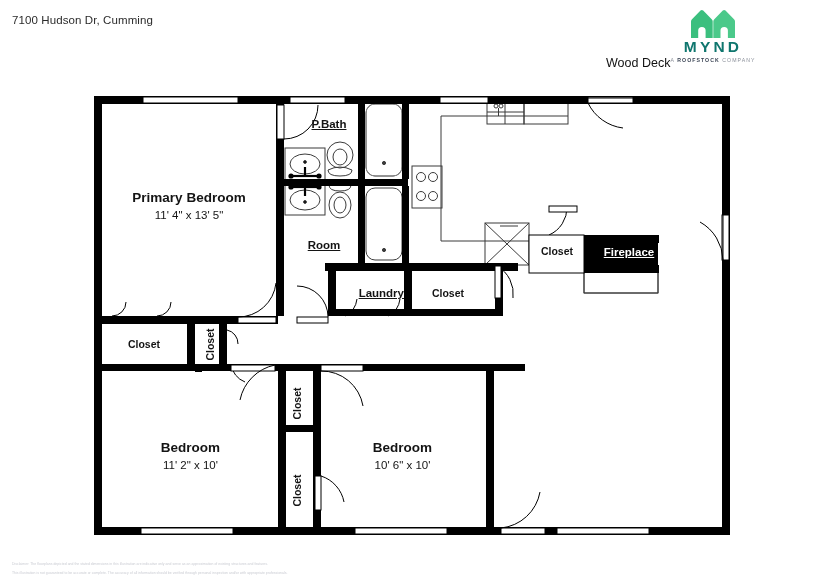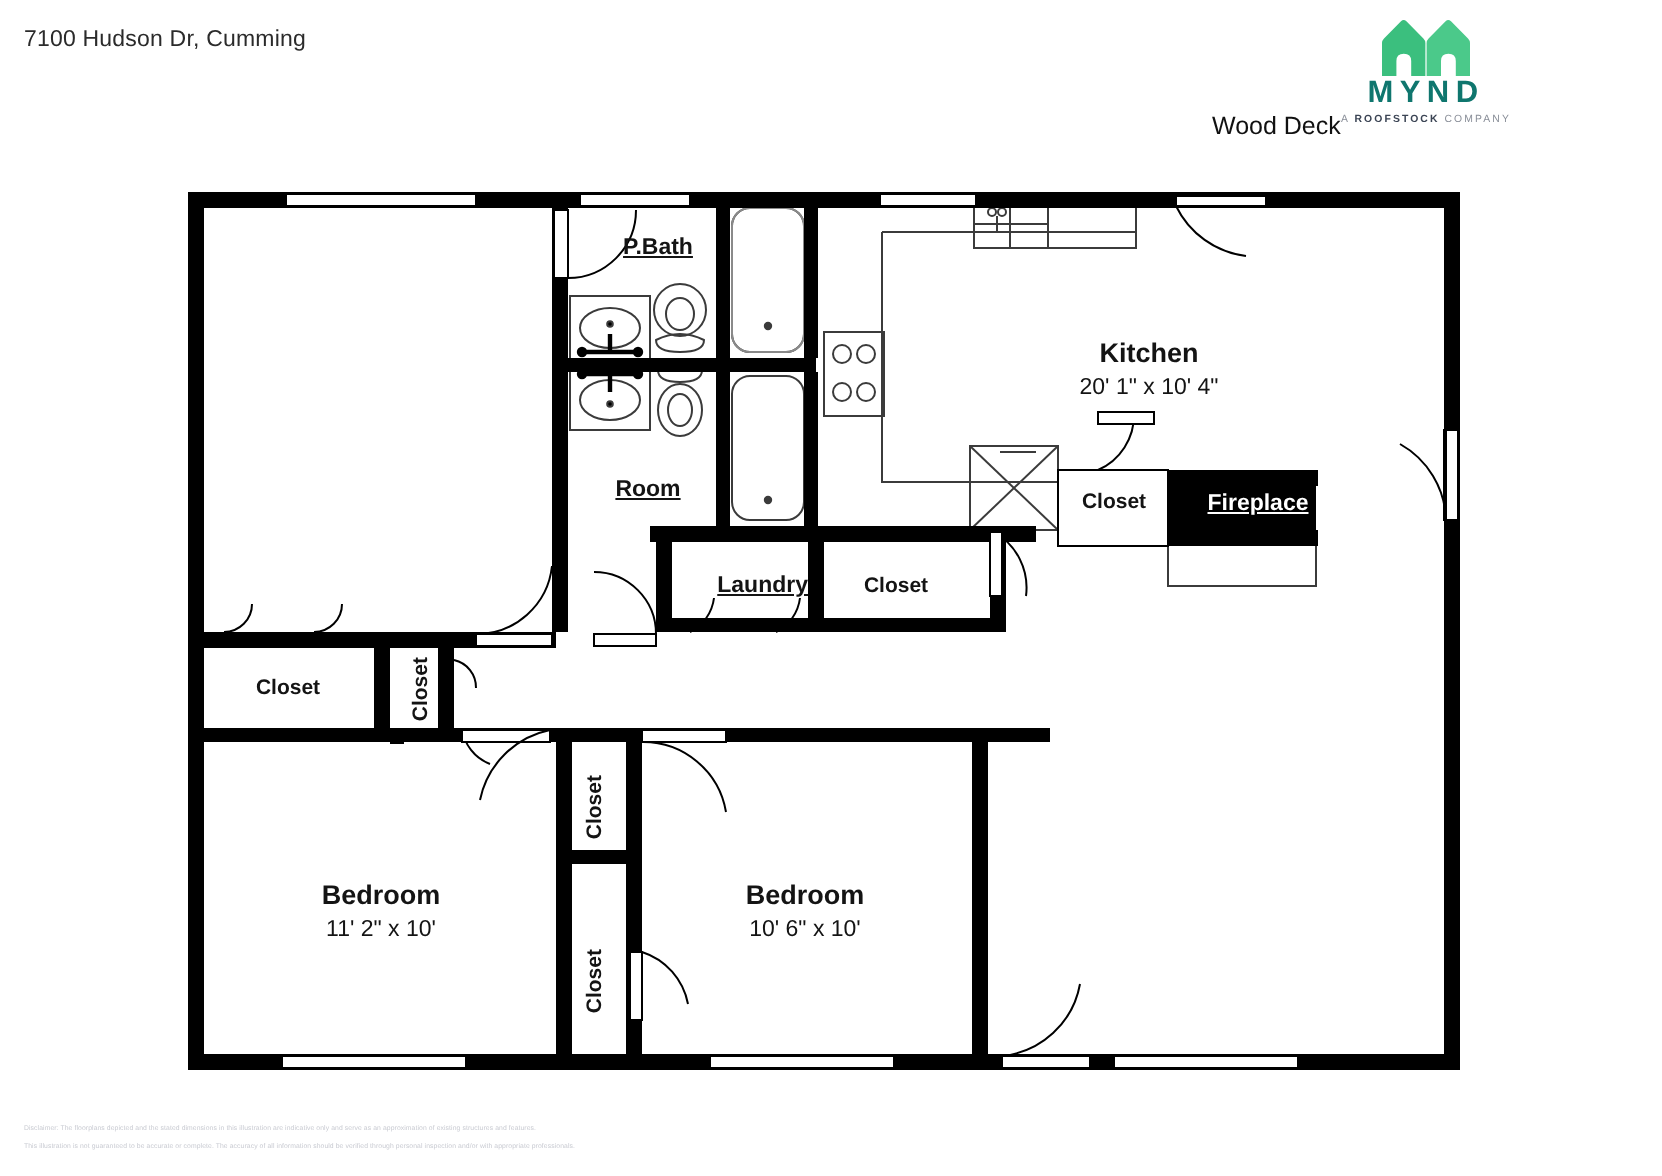--- a/index.html
+++ b/index.html
@@ -279,33 +279,33 @@
 
       <rect x="501" y="528" width="44" height="6" fill="#ffffff"></rect>
       <path d="M501,528 A44,44 0 0,0 540,492"></path>
     </g>
 
     <g>
       <rect x="529" y="235" width="55" height="38" fill="#ffffff" stroke="#000000" stroke-width="1"></rect>
     </g>
   </svg>
 
+  <div class="room-label" style="left:99px; top:190px; width:180px;">
+    <span class="rname">Primary Bedroom</span>
+    <span class="rdim">11' 4" x 13' 5"</span>
+  </div>
 
   <div class="room-label sm" style="left:289px; top:117px; width:80px;">
     <span class="rname">P.Bath</span>
   </div>
 
   <div class="room-label sm" style="left:289px; top:238px; width:70px;">
     <span class="rname">Room</span>
   </div>
 
-  <div class="room-label" style="left:487px; top:169px; width:175px;">
-    <span class="rname">Kitchen</span>
-    <span class="rdim">20' 1" x 10' 4"</span>
-  </div>
 
 
   <div class="room-label sm" style="left:332px; top:286px; width:72px;text-align:right;">
     <span class="rname">Laundry</span>
   </div>
 
   <div class="room-label" style="left:113px; top:440px; width:155px;">
     <span class="rname">Bedroom</span>
     <span class="rdim">11' 2" x 10'</span>
   </div>

